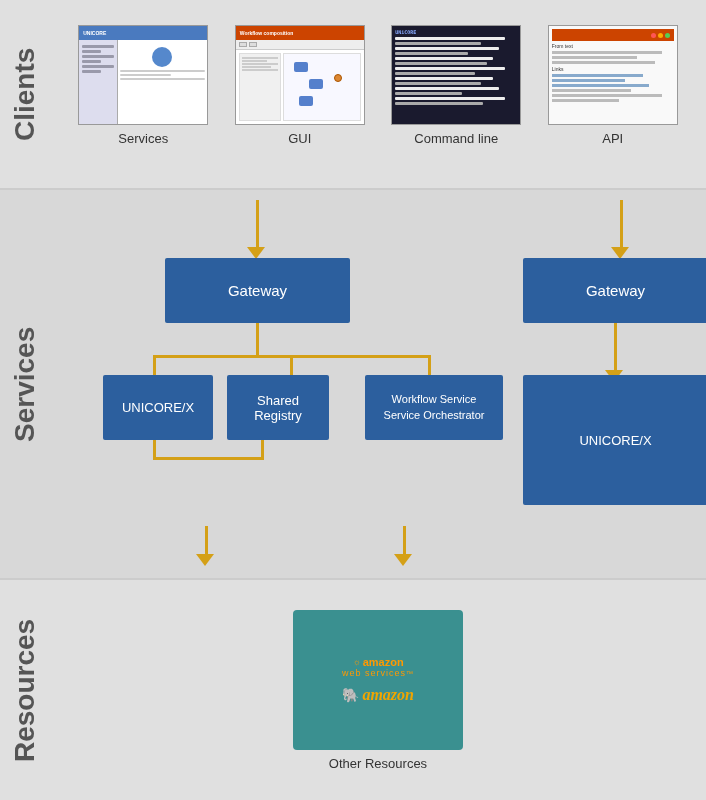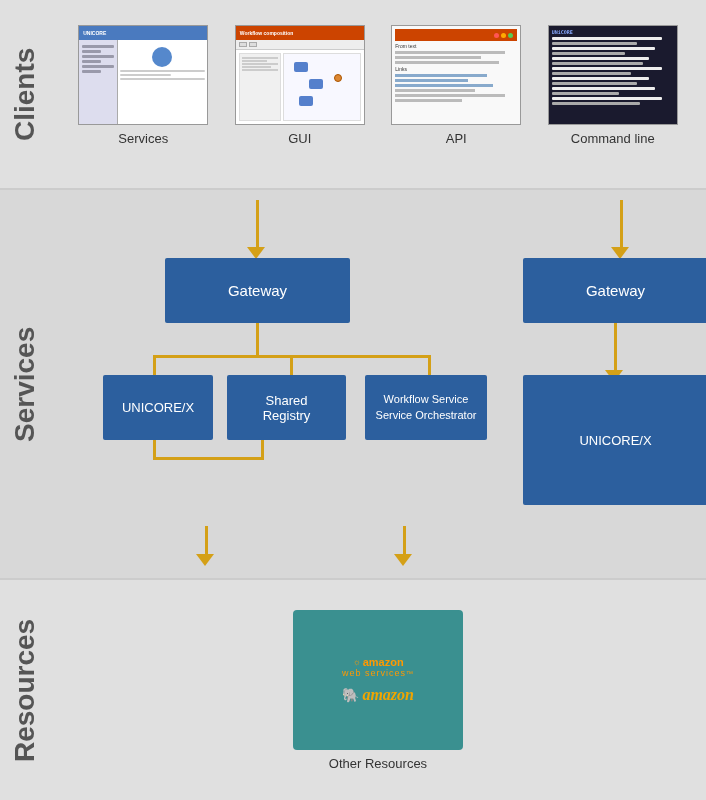--- a/index.html
+++ b/index.html
@@ -313,46 +313,20 @@
                     <div style="position:absolute; top:8px; left:10px; width:14px; height:10px; background:#5580cc; border-radius:2px;"></div>
                     <div style="position:absolute; top:25px; left:25px; width:14px; height:10px; background:#5580cc; border-radius:2px;"></div>
                     <div style="position:absolute; top:42px; left:15px; width:14px; height:10px; background:#5580cc; border-radius:2px;"></div>
                     <div style="position:absolute; top:20px; left:50px; width:8px; height:8px; border-radius:50%; background:#dd8833; border:1px solid #aa5500;"></div>
                   </div>
                 </div>
               </div>
             </div>
           </div>
           <div class="client-label">GUI</div>
-        </div>
-
-        <div class="client-item">
-          <div class="client-screenshot">
-            <div class="mock-api">
-              <div style="height:12px; background:#cc4400; display:flex; align-items:center; padding:2px 4px; margin-bottom:2px;">
-                <div style="display:flex; gap:2px; margin-left:auto;">
-                  <div style="width:5px; height:5px; border-radius:50%; background:#ff5555;"></div>
-                  <div style="width:5px; height:5px; border-radius:50%; background:#ffaa00;"></div>
-                  <div style="width:5px; height:5px; border-radius:50%; background:#55cc55;"></div>
-                </div>
-              </div>
-              <div style="font-size:5px; color:#333; margin:1px 0;">From text</div>
-              <div class="mock-api-line" style="width:90%;"></div>
-              <div class="mock-api-line" style="width:70%;"></div>
-              <div class="mock-api-line" style="width:85%;"></div>
-              <div style="font-size:5px; color:#333; margin:2px 0;">Links</div>
-              <div class="mock-api-line" style="width:75%; background:#88aacc;"></div>
-              <div class="mock-api-line" style="width:60%; background:#88aacc;"></div>
-              <div class="mock-api-line" style="width:80%; background:#88aacc;"></div>
-              <div class="mock-api-line" style="width:65%;"></div>
-              <div class="mock-api-line" style="width:90%;"></div>
-              <div class="mock-api-line" style="width:55%;"></div>
-            </div>
-          </div>
-          <div class="client-label">API</div>
         </div>
 
         <div class="client-item">
           <div class="client-screenshot">
             <div class="mock-cli">
               <div style="font-size:5px; color:#88aaff; font-family:monospace; font-weight:bold; margin-bottom:2px;">UNiCORE</div>
               <div class="mock-cli-line bright" style="width:90%;"></div>
               <div class="mock-cli-line" style="width:70%;"></div>
               <div class="mock-cli-line bright" style="width:85%;"></div>
               <div class="mock-cli-line" style="width:60%;"></div>
@@ -364,20 +338,46 @@
               <div class="mock-cli-line" style="width:70%;"></div>
               <div class="mock-cli-line bright" style="width:85%;"></div>
               <div class="mock-cli-line" style="width:55%;"></div>
               <div class="mock-cli-line bright" style="width:90%;"></div>
               <div class="mock-cli-line" style="width:72%;"></div>
             </div>
           </div>
           <div class="client-label">Command line</div>
         </div>
 
+        <div class="client-item">
+          <div class="client-screenshot">
+            <div class="mock-api">
+              <div style="height:12px; background:#cc4400; display:flex; align-items:center; padding:2px 4px; margin-bottom:2px;">
+                <div style="display:flex; gap:2px; margin-left:auto;">
+                  <div style="width:5px; height:5px; border-radius:50%; background:#ff5555;"></div>
+                  <div style="width:5px; height:5px; border-radius:50%; background:#ffaa00;"></div>
+                  <div style="width:5px; height:5px; border-radius:50%; background:#55cc55;"></div>
+                </div>
+              </div>
+              <div style="font-size:5px; color:#333; margin:1px 0;">From text</div>
+              <div class="mock-api-line" style="width:90%;"></div>
+              <div class="mock-api-line" style="width:70%;"></div>
+              <div class="mock-api-line" style="width:85%;"></div>
+              <div style="font-size:5px; color:#333; margin:2px 0;">Links</div>
+              <div class="mock-api-line" style="width:75%; background:#88aacc;"></div>
+              <div class="mock-api-line" style="width:60%; background:#88aacc;"></div>
+              <div class="mock-api-line" style="width:80%; background:#88aacc;"></div>
+              <div class="mock-api-line" style="width:65%;"></div>
+              <div class="mock-api-line" style="width:90%;"></div>
+              <div class="mock-api-line" style="width:55%;"></div>
+            </div>
+          </div>
+          <div class="client-label">API</div>
+        </div>
+
       </div>
     </div>
   </div>
 
   <div class="section services-section">
     <div class="section-label">Services</div>
     <div class="section-content">
       <div class="services-diagram">
 
         <div style="position:absolute; left:191px; top:0; width:3px; height:50px; background:#d4a017;"></div>
@@ -397,26 +397,26 @@
         <div style="position:absolute; left:88px; top:155px; width:3px; height:22px; background:#d4a017;"></div>
 
         <div style="position:absolute; left:225px; top:155px; width:3px; height:22px; background:#d4a017;"></div>
 
         <div style="position:absolute; left:363px; top:155px; width:3px; height:22px; background:#d4a017;"></div>
 
         <div class="blue-box" style="left:38px; top:175px; width:110px; height:65px; font-size:13px;">
           <span>UNICORE/X</span>
         </div>
 
-        <div class="blue-box" style="left:162px; top:175px; width:119px; height:65px; font-size:13px;">
+        <div class="blue-box" style="left:162px; top:175px; width:102px; height:65px; font-size:13px;">
           <span style="white-space: pre-line; text-align:center;">Shared
 Registry</span>
         </div>
 
-        <div class="blue-box" style="left:300px; top:175px; width:122px; height:65px; font-size:11px;">
+        <div class="blue-box" style="left:300px; top:175px; width:138px; height:65px; font-size:11px;">
           <span style="white-space: pre-line; text-align:center; line-height:1.4;">Workflow Service
 Service Orchestrator</span>
         </div>
 
         <div style="position:absolute; left:88px; top:240px; width:3px; height:20px; background:#d4a017;"></div>
 
         <div style="position:absolute; left:88px; top:257px; width:110px; height:3px; background:#d4a017;"></div>
 
         <div style="position:absolute; left:196px; top:240px; width:3px; height:20px; background:#d4a017;"></div>
 

